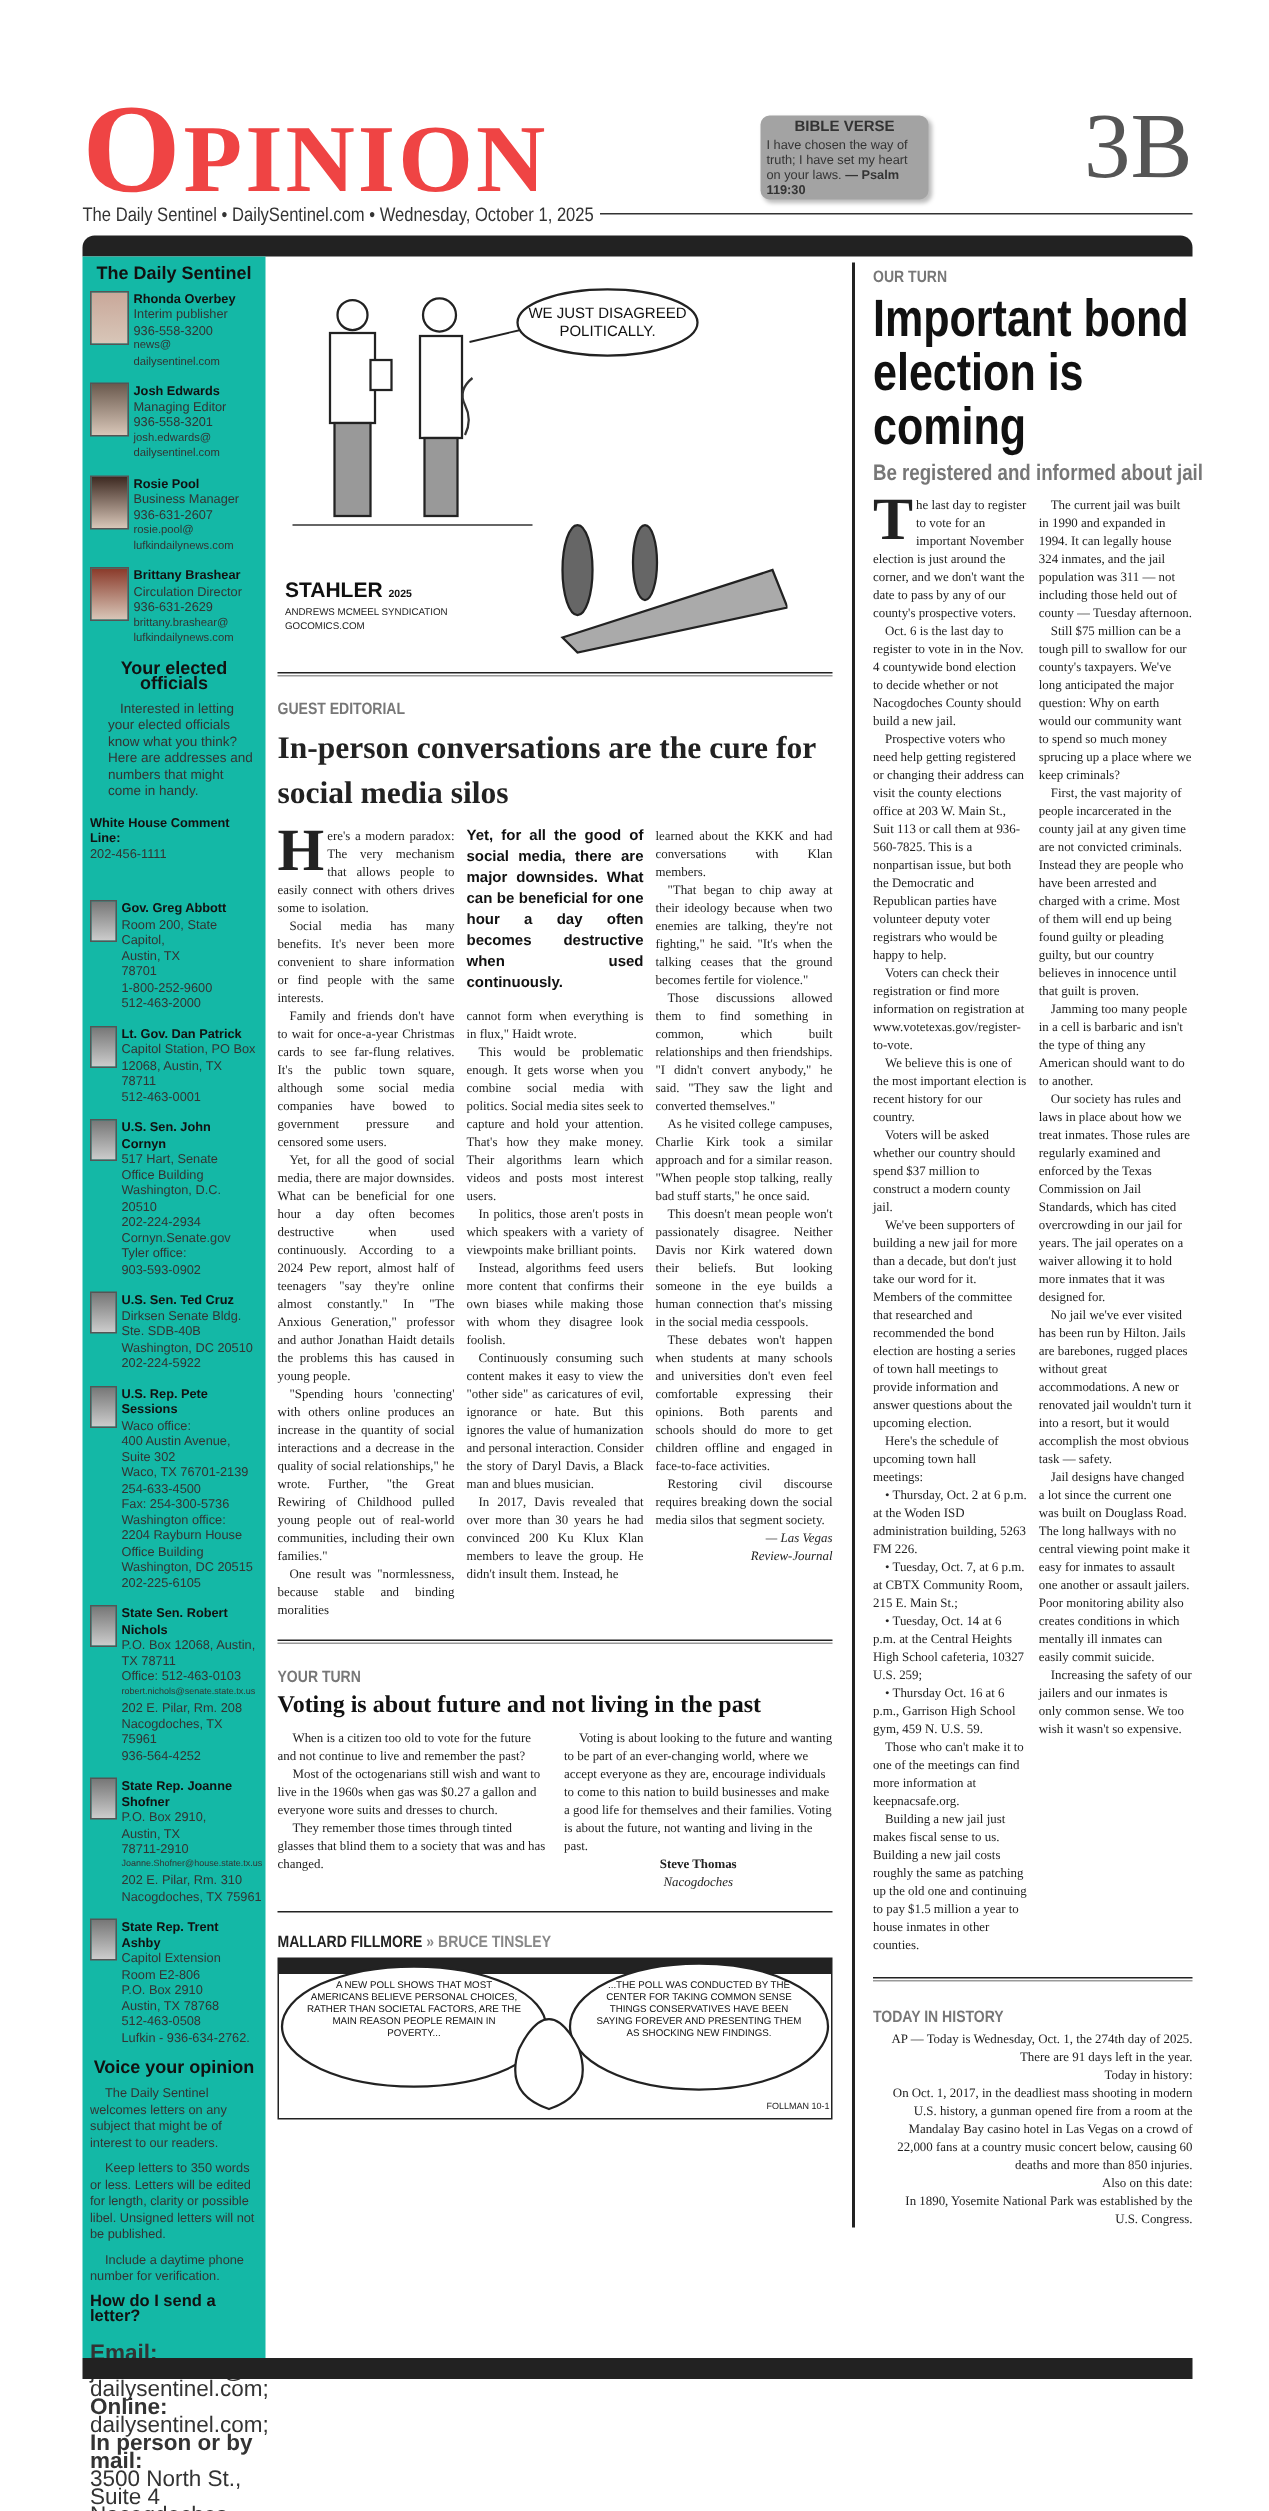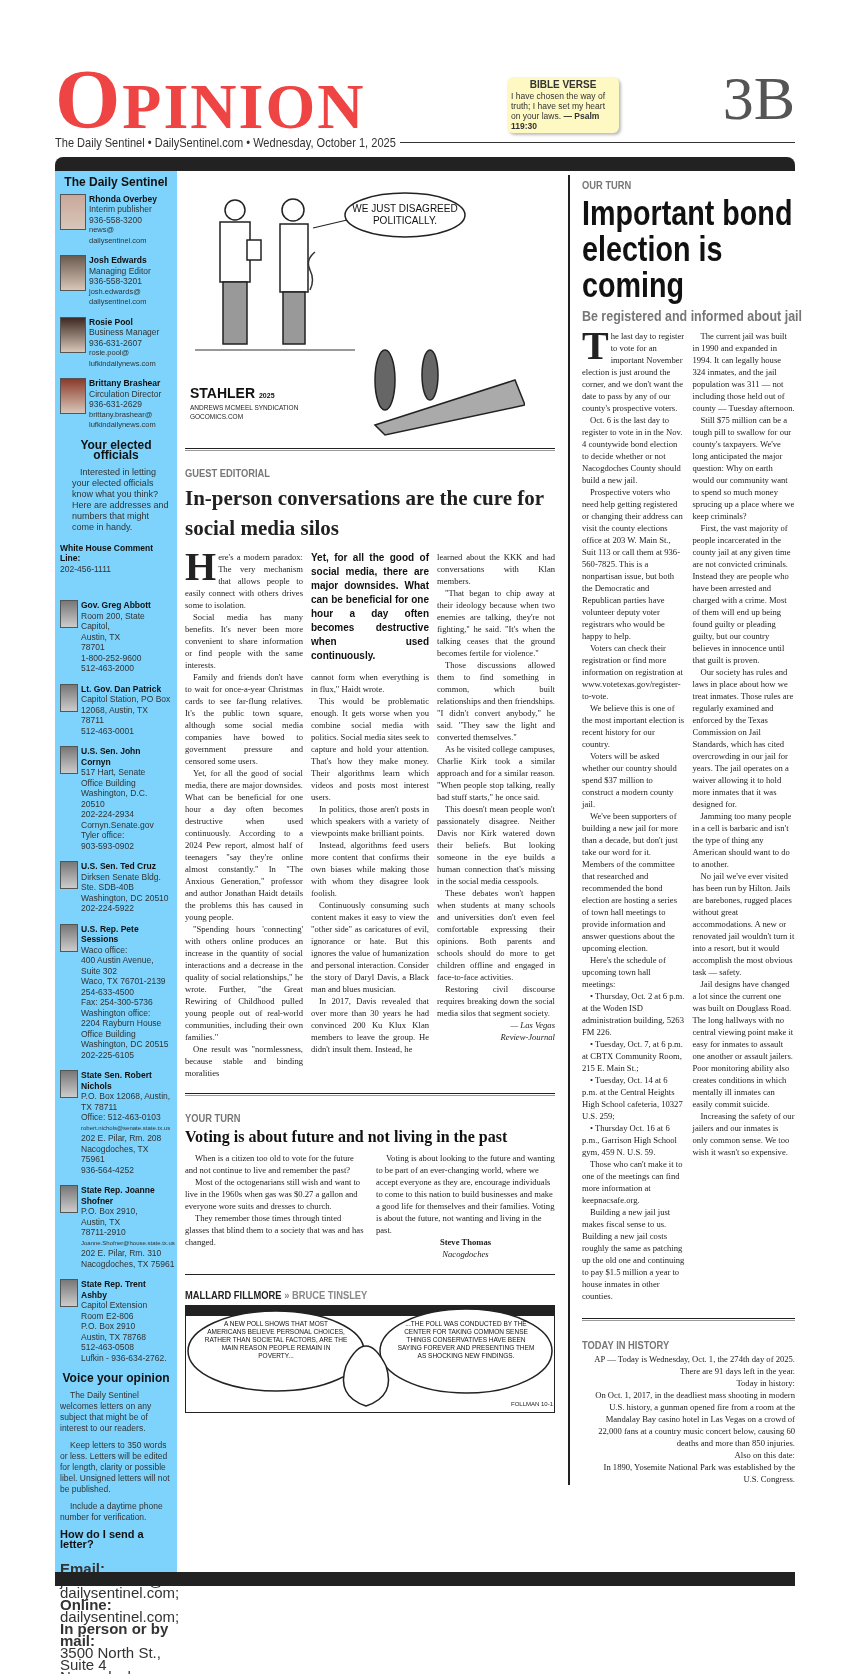--- a/index.html
+++ b/index.html
@@ -2,26 +2,26 @@
 <html><head>
 <meta charset="utf-8">
 <style>
   * { box-sizing: border-box; margin: 0; padding: 0; }
   body { width: 846px; height: 1674px; background: #fff; font-family: "Liberation Serif", serif; color: #222; position: relative; overflow: hidden; }
   .masthead { position: absolute; left: 55px; top: 55px; width: 740px; height: 100px; }
   .opinion-title { position: absolute; left: 0; top: 0; font-family: "Liberation Serif", serif; font-size: 84px; letter-spacing: 2px; line-height: 90px; color: #ef4444; font-weight: bold; }
   .opinion-title .small-caps { font-size: 64px; }
   .dateline { position: absolute; left: 0; top: 80px; font-family: "Liberation Sans", sans-serif; font-size: 13px; color: #333; white-space: nowrap; transform: scaleX(0.85); transform-origin: left; }
   .dateline-rule { position: absolute; left: 345px; right: 0; top: 87px; border-top: 1px solid #333; }
-  .bible { position: absolute; left: 452px; top: 22px; width: 112px; height: 56px; background: #fef9c3; border-radius: 6px; box-shadow: 2px 2px 3px #bbb; padding: 3px 4px; font-family: "Liberation Sans", sans-serif; font-size: 8.5px; line-height: 10px; color: #333; }
+  .bible { position: absolute; left: 452px; top: 22px; width: 112px; height: 56px; background: #a3a3a3; border-radius: 6px; box-shadow: 2px 2px 3px #bbb; padding: 3px 4px; font-family: "Liberation Sans", sans-serif; font-size: 8.5px; line-height: 10px; color: #333; }
   .bible h4 { text-align: center; font-size: 10px; font-weight: bold; margin-bottom: 1px; }
   .page-num { position: absolute; right: 0; top: 8px; font-family: "Liberation Serif", serif; font-size: 62px; color: #555; }
   .topbar { position: absolute; left: 55px; top: 157px; width: 740px; height: 14px; background: #222; border-radius: 8px 8px 0 0; }
   .botbar { position: absolute; left: 55px; top: 1572px; width: 740px; height: 14px; background: #222; }
-  .sidebar { position: absolute; left: 55px; top: 171px; width: 122px; height: 1401px; background: #7dd3fc; font-family: "Liberation Sans", sans-serif; font-size: 8.5px; line-height: 10.5px; color: #333; padding: 4px 5px; }
+  .sidebar { position: absolute; left: 55px; top: 171px; width: 122px; height: 1401px; background: #14b8a6; font-family: "Liberation Sans", sans-serif; font-size: 8.5px; line-height: 10.5px; color: #333; padding: 4px 5px; }
   .sidebar h3 { font-size: 12px; font-weight: bold; text-align: center; margin: 2px 0 6px; color: #111; }
   .staff { display: flex; margin-bottom: 9px; }
   .photo { width: 26px; height: 36px; border: 1px solid #555; margin-right: 3px; flex-shrink: 0; }
   .photo.small { width: 18px; height: 28px; }
   .staff .name { font-weight: bold; color: #111; }
   .staff .email { font-size: 7.5px; }
   .sb-text { text-indent: 8px; font-size: 9px; line-height: 11px; margin-bottom: 10px; margin-left: 12px; }
   .wh { font-size: 8.5px; margin-bottom: 26px; }
   .wh b { color: #111; }
   .off { display: flex; margin-bottom: 10px; }
@@ -356,22 +356,22 @@
         <p>• Tuesday, Oct. 7, at 6 p.m. at CBTX Community Room, 215 E. Main St.;</p>
         <p>• Tuesday, Oct. 14 at 6 p.m. at the Central Heights High School cafeteria, 10327 U.S. 259;</p>
         <p>• Thursday Oct. 16 at 6 p.m., Garrison High School gym, 459 N. U.S. 59.</p>
         <p>Those who can't make it to one of the meetings can find more information at keepnacsafe.org.</p>
         <p>Building a new jail just makes fiscal sense to us. Building a new jail costs roughly the same as patching up the old one and continuing to pay $1.5 million a year to house inmates in other counties.</p>
       </div>
     <div id="ot-col2">
         <p>The current jail was built in 1990 and expanded in 1994. It can legally house 324 inmates, and the jail population was 311 — not including those held out of county — Tuesday afternoon.</p>
         <p>Still $75 million can be a tough pill to swallow for our county's taxpayers. We've long anticipated the major question: Why on earth would our community want to spend so much money sprucing up a place where we keep criminals?</p>
         <p>First, the vast majority of people incarcerated in the county jail at any given time are not convicted criminals. Instead they are people who have been arrested and charged with a crime. Most of them will end up being found guilty or pleading guilty, but our country believes in innocence until that guilt is proven.</p>
+        <p>Jamming too many people in a cell is barbaric and isn't the type of thing any American should want to do to another.</p>
         <p>Our society has rules and laws in place about how we treat inmates. Those rules are regularly examined and enforced by the Texas Commission on Jail Standards, which has cited overcrowding in our jail for years. The jail operates on a waiver allowing it to hold more inmates that it was designed for.</p>
-        <p>Jamming too many people in a cell is barbaric and isn't the type of thing any American should want to do to another.</p>
         <p>No jail we've ever visited has been run by Hilton. Jails are barebones, rugged places without great accommodations. A new or renovated jail wouldn't turn it into a resort, but it would accomplish the most obvious task — safety.</p>
         <p>Jail designs have changed a lot since the current one was built on Douglass Road. The long hallways with no central viewing point make it easy for inmates to assault one another or assault jailers. Poor monitoring ability also creates conditions in which mentally ill inmates can easily commit suicide.</p>
         <p>Increasing the safety of our jailers and our inmates is only common sense. We too wish it wasn't so expensive.</p>
       </div>
   </div>
 
   <div style="border-top:1px solid #222; border-bottom:1px solid #999; height:3px; margin:16px 0 14px;"></div>
 
   <div class="hist">
     <span class="kicker">TODAY IN HISTORY</span>

